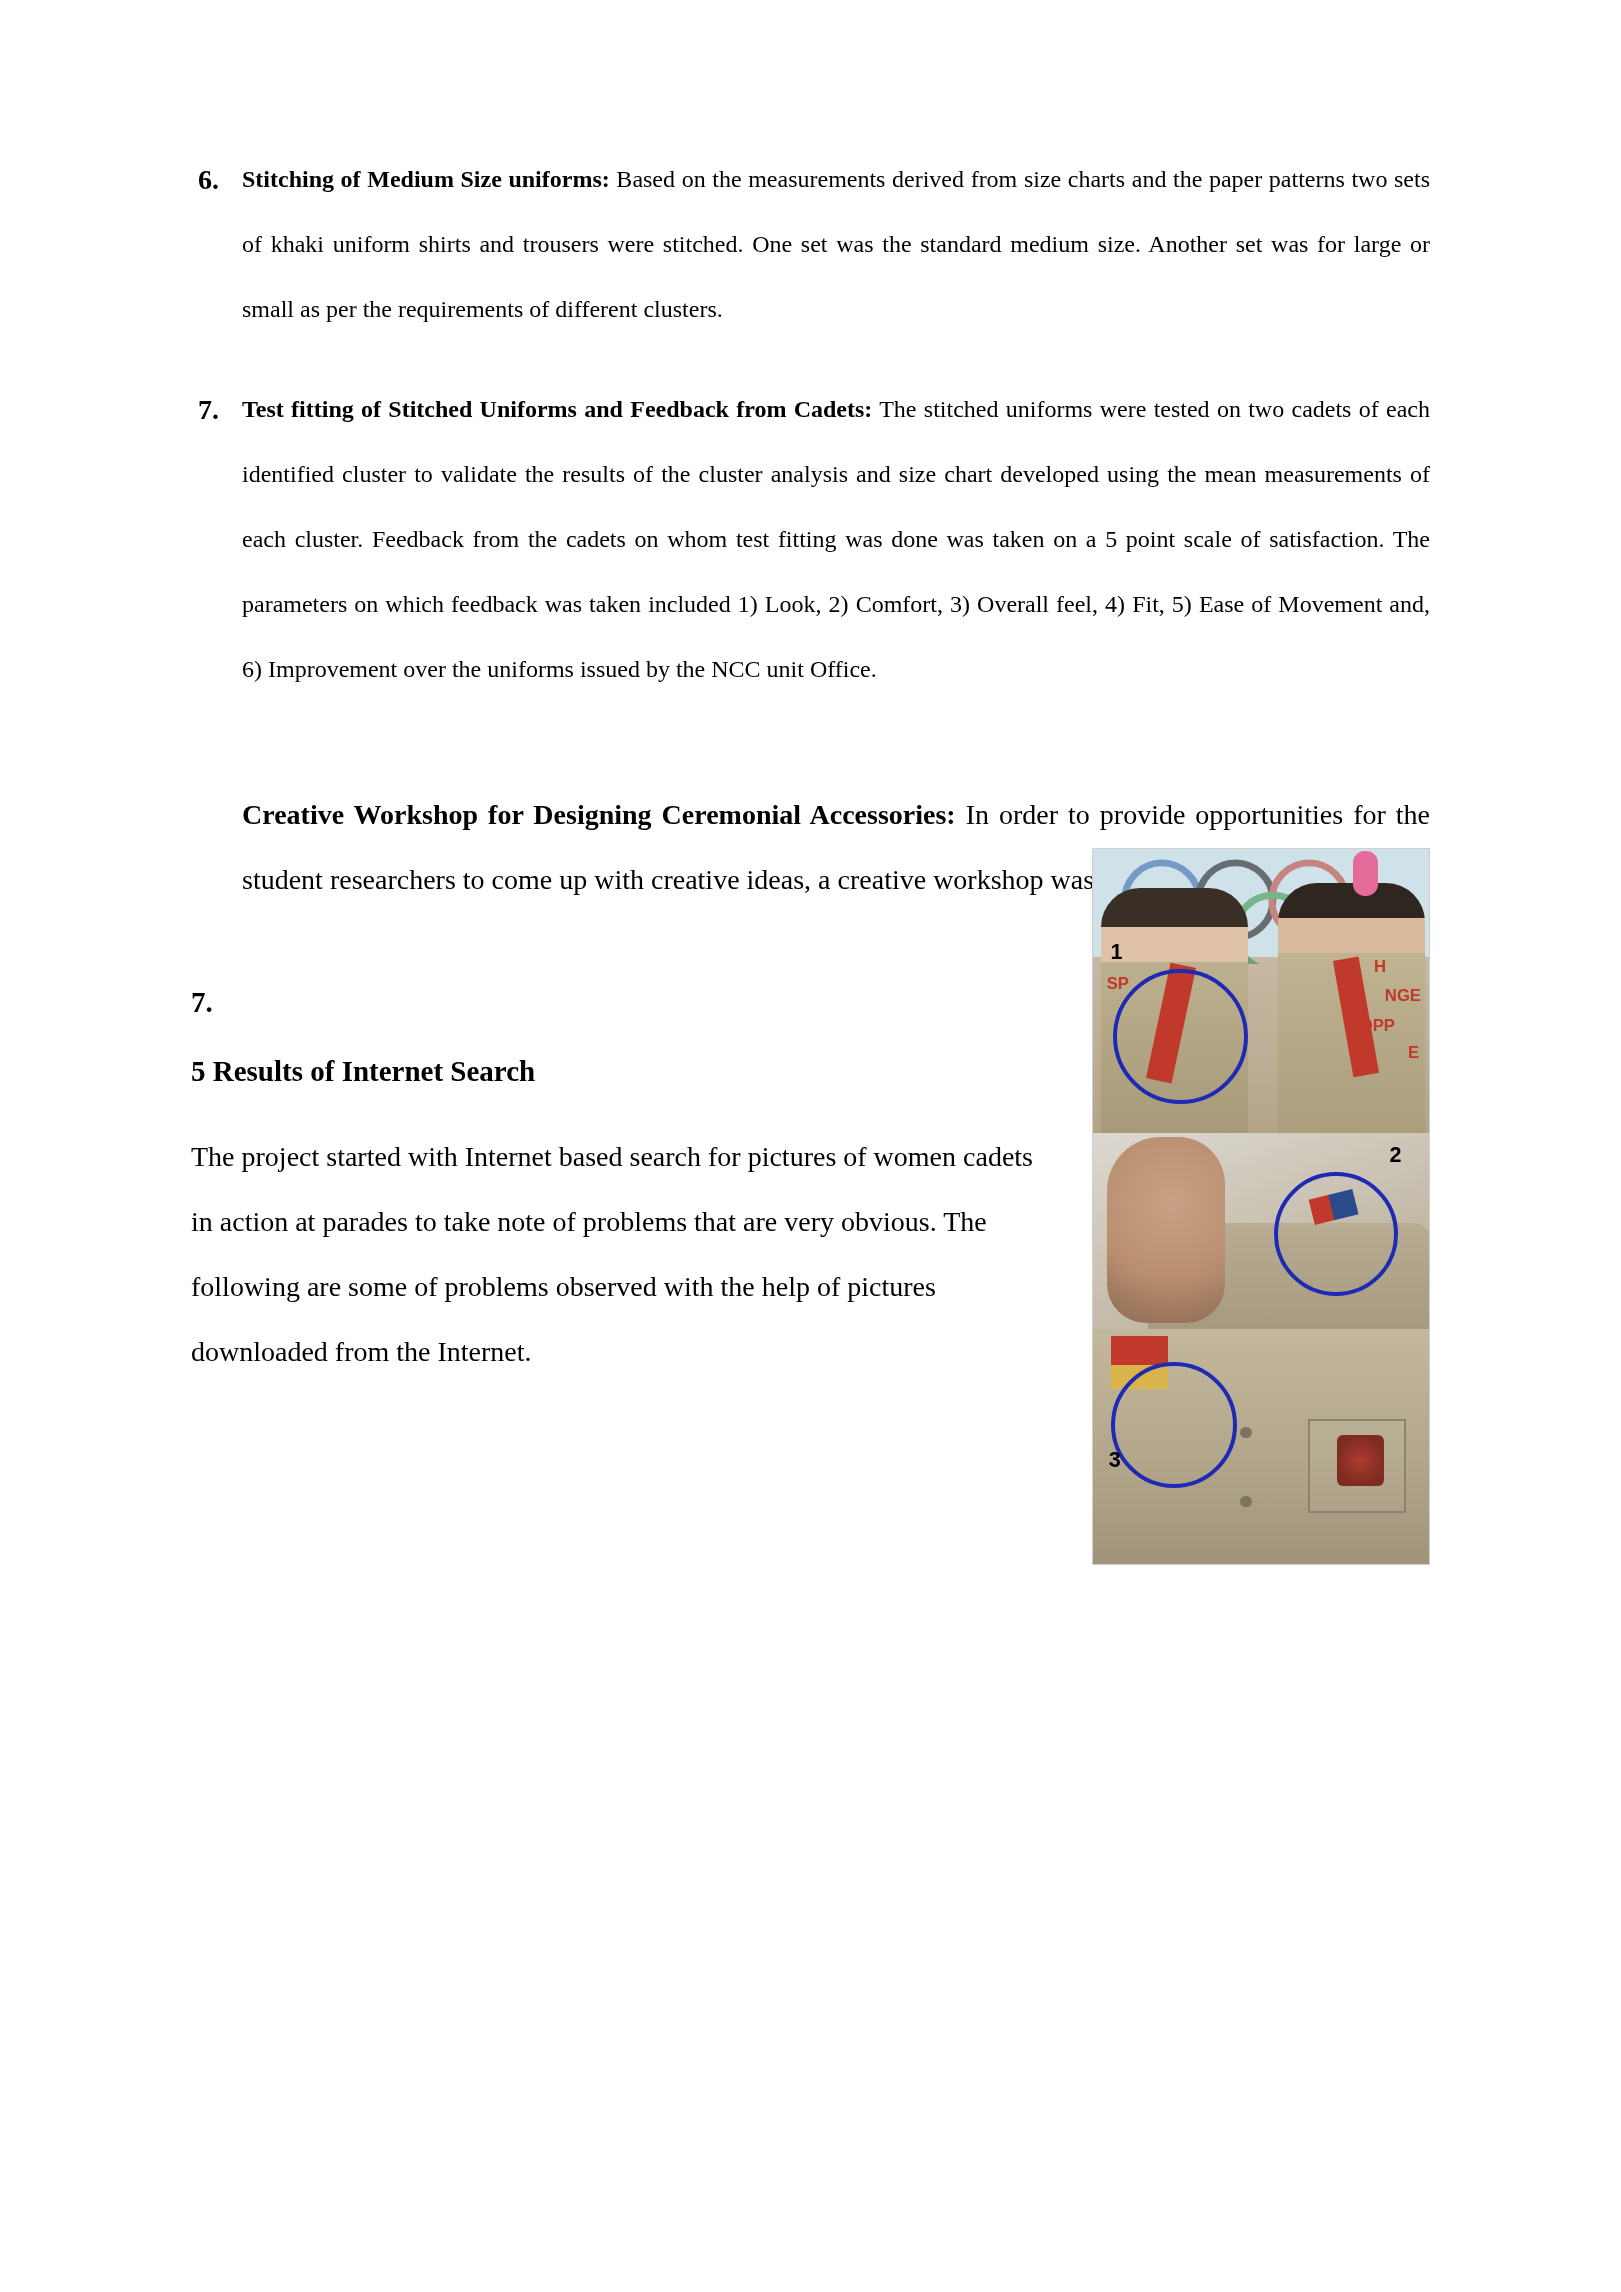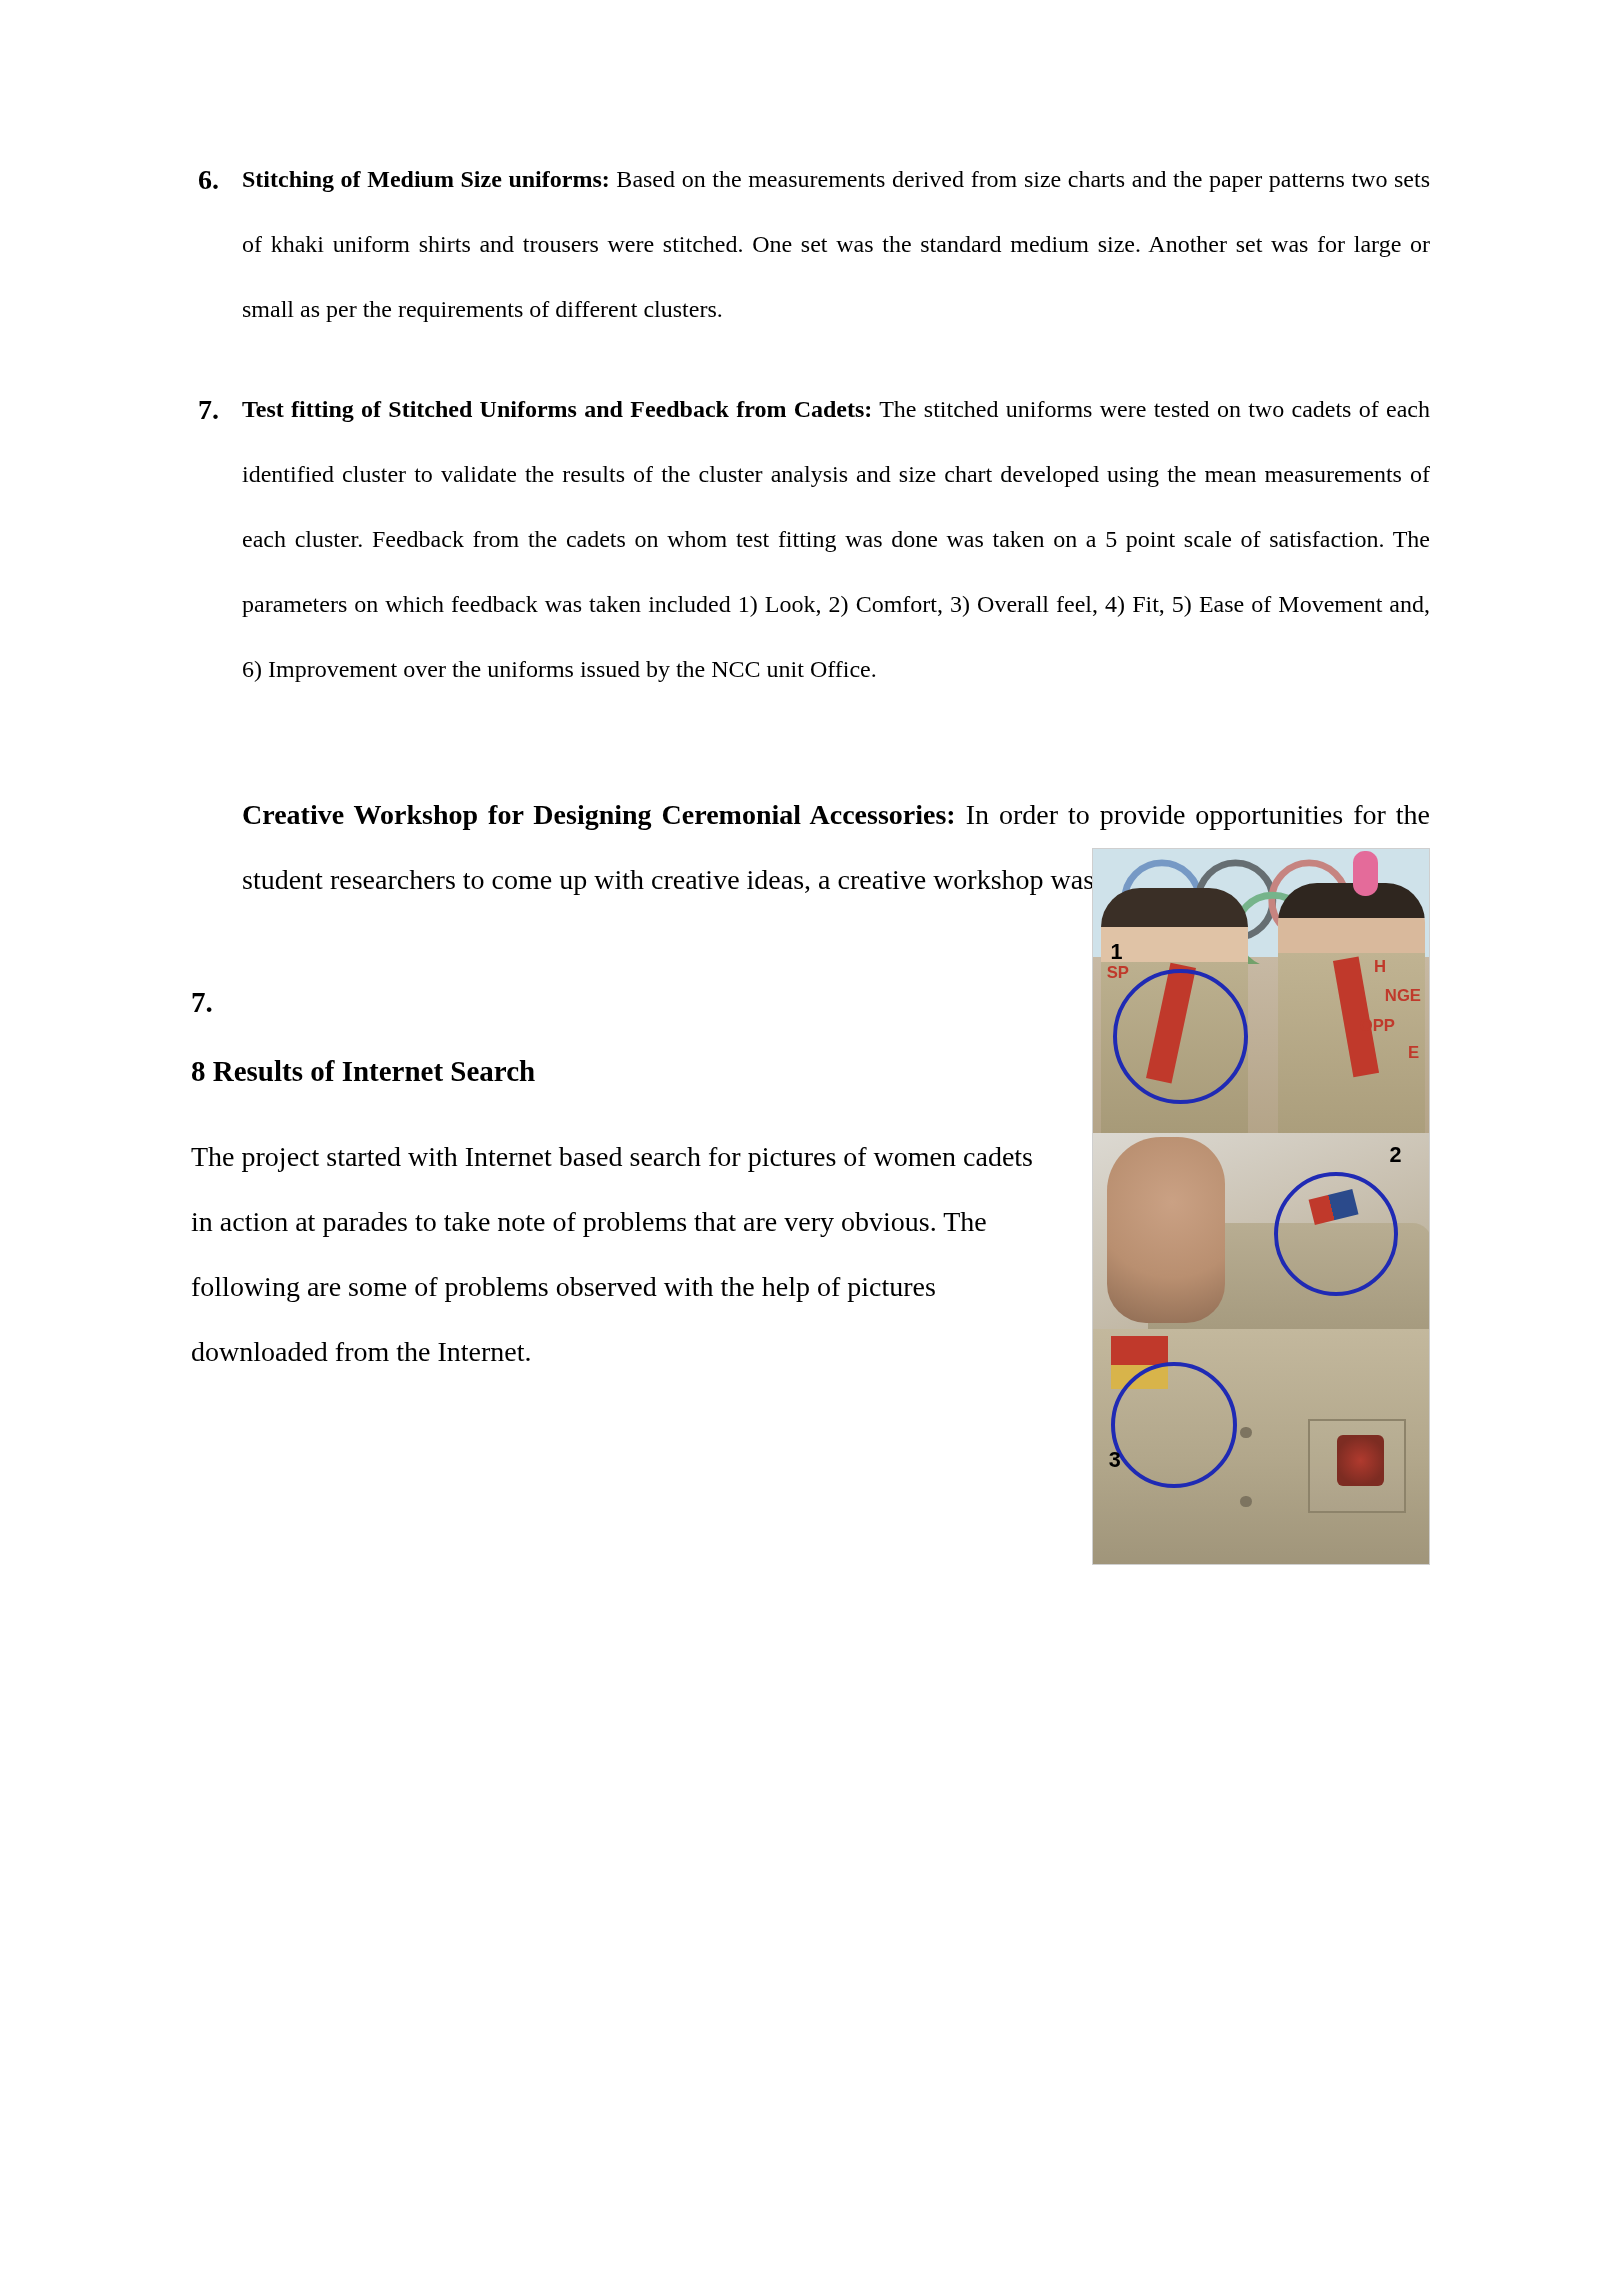--- a/index.html
+++ b/index.html
@@ -190,21 +190,21 @@
             <circle cx="135" cy="45" r="38" fill="none" stroke="#111111" stroke-width="7"></circle>
             <circle cx="210" cy="45" r="38" fill="none" stroke="#c0392b" stroke-width="7"></circle>
             <circle cx="98" cy="78" r="38" fill="none" stroke="#d4a017" stroke-width="7"></circle>
             <circle cx="173" cy="78" r="38" fill="none" stroke="#2f8f3f" stroke-width="7"></circle>
           </svg>
           <div class="cadetA"></div>
           <div class="cadetB"></div>
           <div class="pinkplume"></div>
           <div class="redsash" style="left:65px; bottom:51px;"></div>
           <div class="redsash" style="right:61px; bottom:57px; transform:rotate(-10deg);"></div>
-          <div class="redtext" style="left:13.7px; top:114px;">SP</div>
+          <div class="redtext" style="left:13.7px; top:125px;">SP</div>
           <div class="redtext" style="right:43px; top:108px;">H</div>
           <div class="redtext" style="right:8px; top:137px;">NGE</div>
           <div class="redtext" style="right:34px; top:167px;">OPP</div>
           <div class="redtext" style="right:9.8px; top:194px;">E</div>
 
           <div class="circle" style="left:19.6px; top:120px; width:127px; height:127px;"></div>
           <div class="cnum" style="left:17.6px; top:90px;">1</div>
         </div>
 
         <div class="ph ph2">
@@ -228,20 +228,20 @@
           <div class="cnum" style="left:15.7px; top:118px;">3</div>
         </div>
 
       </div>
     </div>
 
     <div class="section-head">
       <span class="num">7.</span>
     </div>
 
-    <div class="sub-head">8 Results of Internet Search</div>
+    <div class="sub-head">5 Results of Internet Search</div>
 
     <div class="body-text" style="margin-top:21.6px;">The project started with Internet based search for pictures of women cadets in action at parades to take note of problems that are very obvious. The following are some of problems observed with the help of pictures downloaded from the Internet.</div>
 
   </div>
 
 </div>
 
 
 </body></html>

